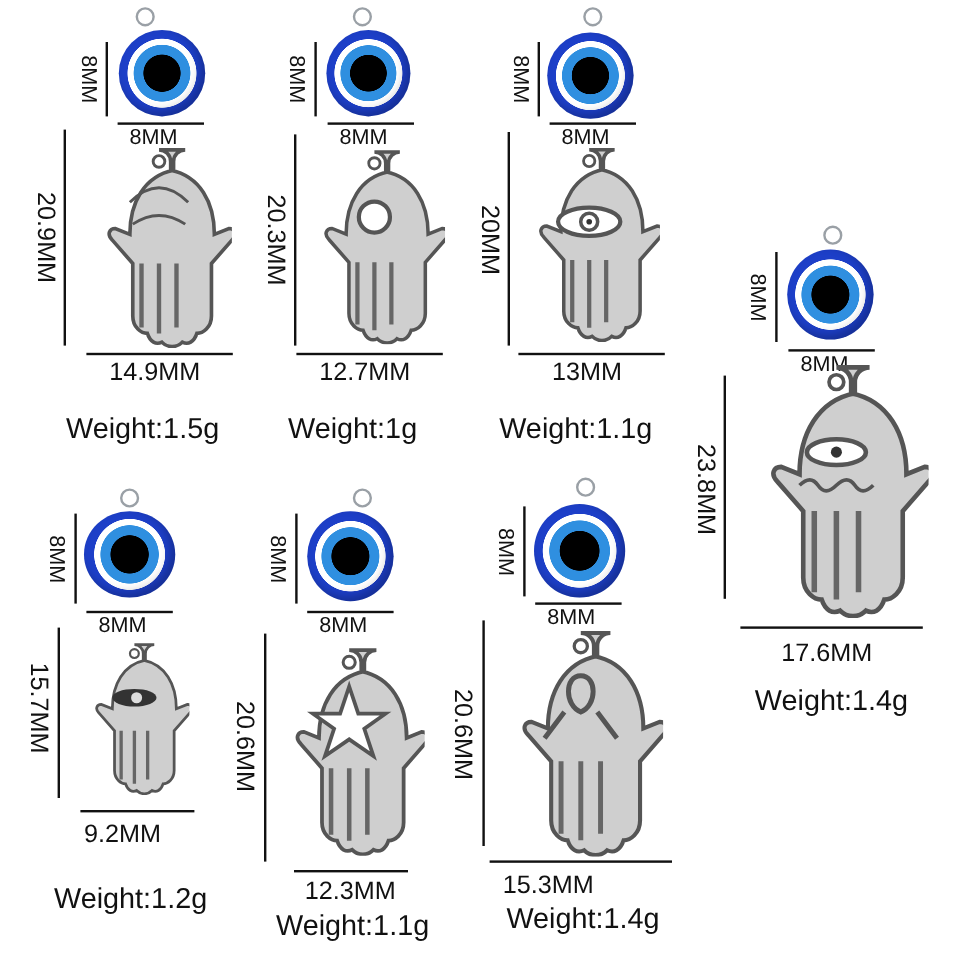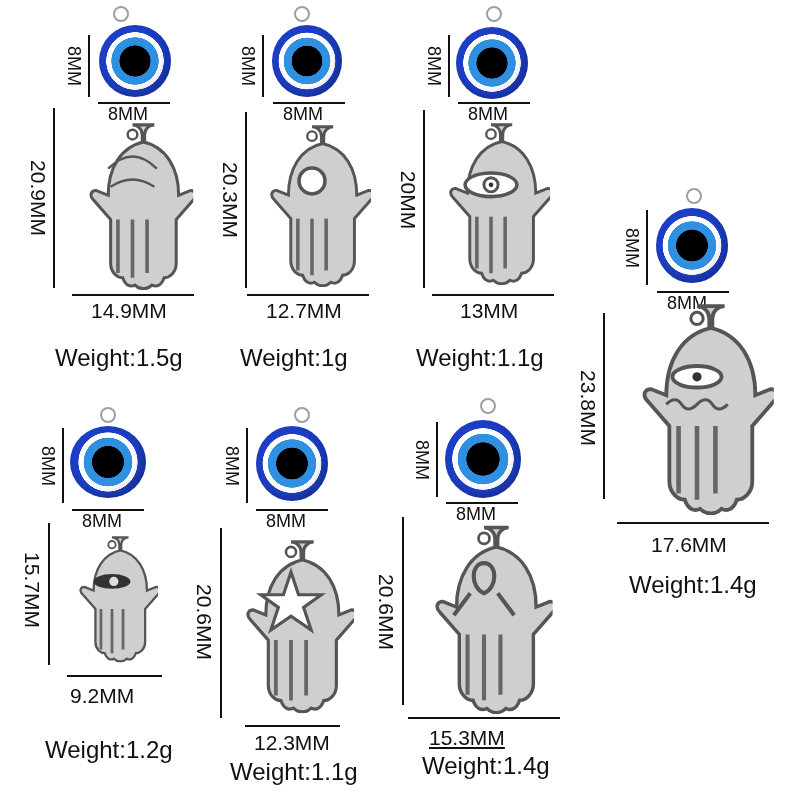--- a/index.html
+++ b/index.html
@@ -150,15 +150,15 @@
   <div class="vlbl-sm" style="left:422px;top:460px;">8MM</div>
   <div class="hline" style="left:446px;top:502px;width:72px;"></div>
   <div class="lbl-sm" style="left:456px;top:505px;">8MM</div>
   <svg class="charm" style="left:408px;top:522px;" width="152" height="192" viewBox="0 0 100 140">
       <use href="#hamsa"></use>
       <path d="M50 30 c-10 0 -10 18 0 22 c10 -4 10 -22 0 -22 M40 52 l-12 16 M60 52 l12 16" stroke="#555" stroke-width="3" fill="none"></path>
     </svg>
   <div class="vline" style="left:402px;top:517px;height:188px;"></div>
   <div class="vlbl" style="left:386px;top:612px;">20.6MM</div>
   <div class="hline" style="left:408px;top:717px;width:152px;"></div>
-  <div class="lbl" style="left:429px;top:727px;text-decoration:underline;">15.3MM</div>
+  <div class="lbl" style="left:419px;top:727px;">15.3MM</div>
   <div class="weight" style="left:422px;top:754px;">Weight:1.4g</div>
 </div>
 
 </body></html>

